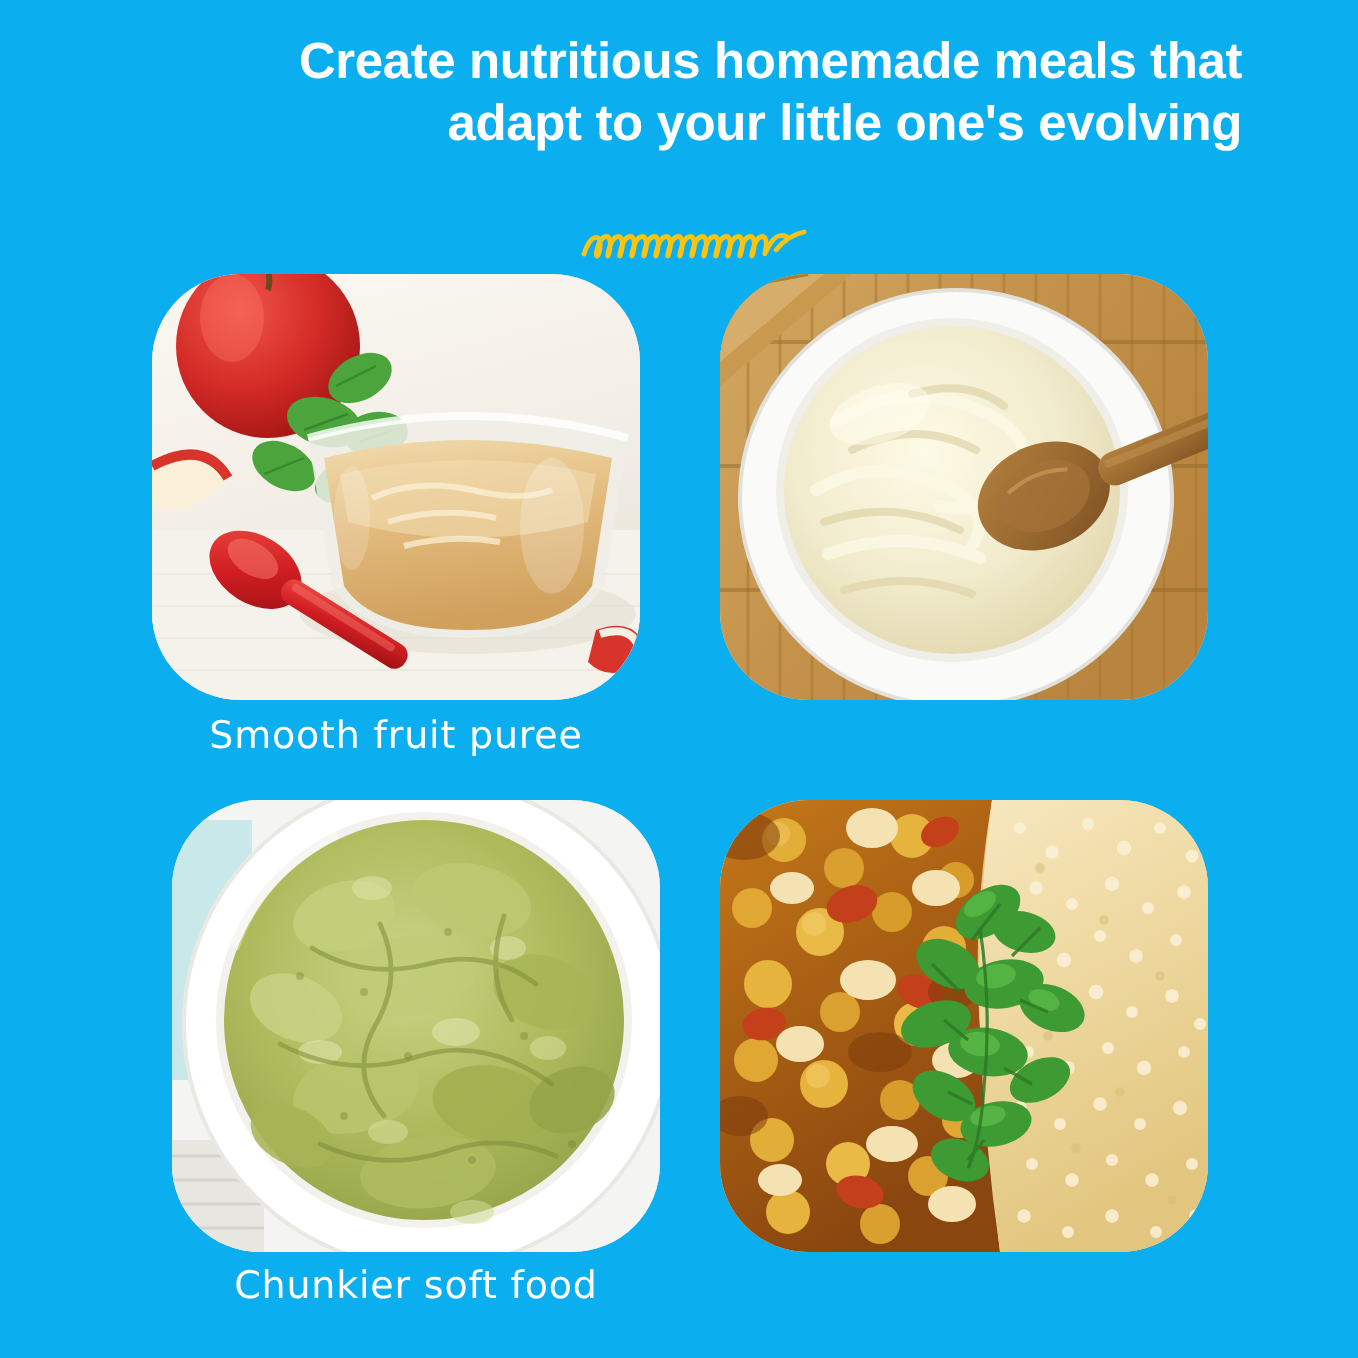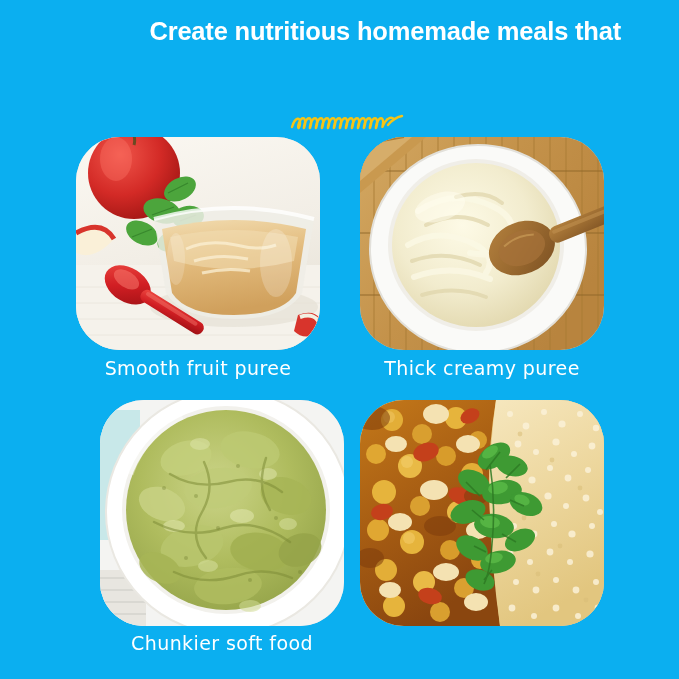--- a/index.html
+++ b/index.html
@@ -32,21 +32,21 @@
   }
 
   
   .grid{
     position:absolute;left:76px;top:137px;
     width:528px;height:490px;
   }
   .cell{position:absolute;width:244px;}
   .cell.c0{left:0;top:0;}
   .cell.c1{left:284px;top:0;}
-  .cell.c2{left:14px;top:263px;padding-left:10px;}
+  .cell.c2{left:0;top:263px;padding-left:10px;}
   .cell.c3{left:284px;top:263px;}
 
   .tile{
     position:relative;
     width:244px;height:213px;
     border-radius:44px;
     overflow:hidden;
     background:#d9d9d9;
   }
   .cell.c2 .tile,.cell.c3 .tile{height:226px;}
@@ -66,20 +66,21 @@
   .ph{position:absolute;inset:0;}
   .ph svg{display:block;width:100%;height:100%;}
 </style>
 </head>
 <body style="background: rgb(11, 175, 240);">
 
 <div class="page">
 
   <div class="headline">
     <span class="ln">Create nutritious homemade meals that</span>
+    <span class="ln">adapt to your little one's evolving</span>
   </div>
 
   <div class="squiggle">
     <svg viewBox="0 0 118 20" preserveAspectRatio="none">
       <g fill="none" stroke="#F5C417" stroke-width="2.4" stroke-linecap="round">
         <path d="M4,15 C7,5 13,4 12,12 C11,18 9,17 11,11 C13,5 18,4 17,12"></path>
         <path d="M17,12 C16,18 15,17 17,11 C19,5 24,4 23,12"></path>
         <path d="M23,12 C22,18 21,17 23,11 C25,5 30,4 29,12"></path>
         <path d="M29,12 C28,18 27,17 29,11 C31,5 36,4 35,12"></path>
         <path d="M35,12 C34,18 33,17 35,11 C37,5 42,4 41,12"></path>
@@ -233,21 +234,20 @@
             <g transform="rotate(-22 182 118)">
               <ellipse cx="166" cy="104" rx="34" ry="26" fill="url(#g2sp)"></ellipse>
               <ellipse cx="166" cy="104" rx="24" ry="17" fill="#A5713A" opacity="0.75"></ellipse>
               <rect x="196" y="96" width="78" height="17" rx="8" fill="url(#g2sp)"></rect>
               <rect x="200" y="99" width="66" height="4" rx="2" fill="#C08F4E" opacity="0.6"></rect>
               <path d="M150,96 q16,-6 32,0" stroke="#C99B57" stroke-width="2" fill="none" opacity="0.7"></path>
             </g>
           </svg>
         </div>
       </div>
-      <div class="caption">Thick creamy puree</div>
     </div>
 
     <div class="cell c2">
       <div class="tile">
         <div class="ph">
           <svg viewBox="0 0 244 226" preserveAspectRatio="xMidYMid slice">
             <defs>
               <radialGradient id="g3m" cx="0.45" cy="0.38" r="0.75">
                 <stop offset="0%" stop-color="#CBD488"></stop>
                 <stop offset="50%" stop-color="#AFBC5E"></stop>

